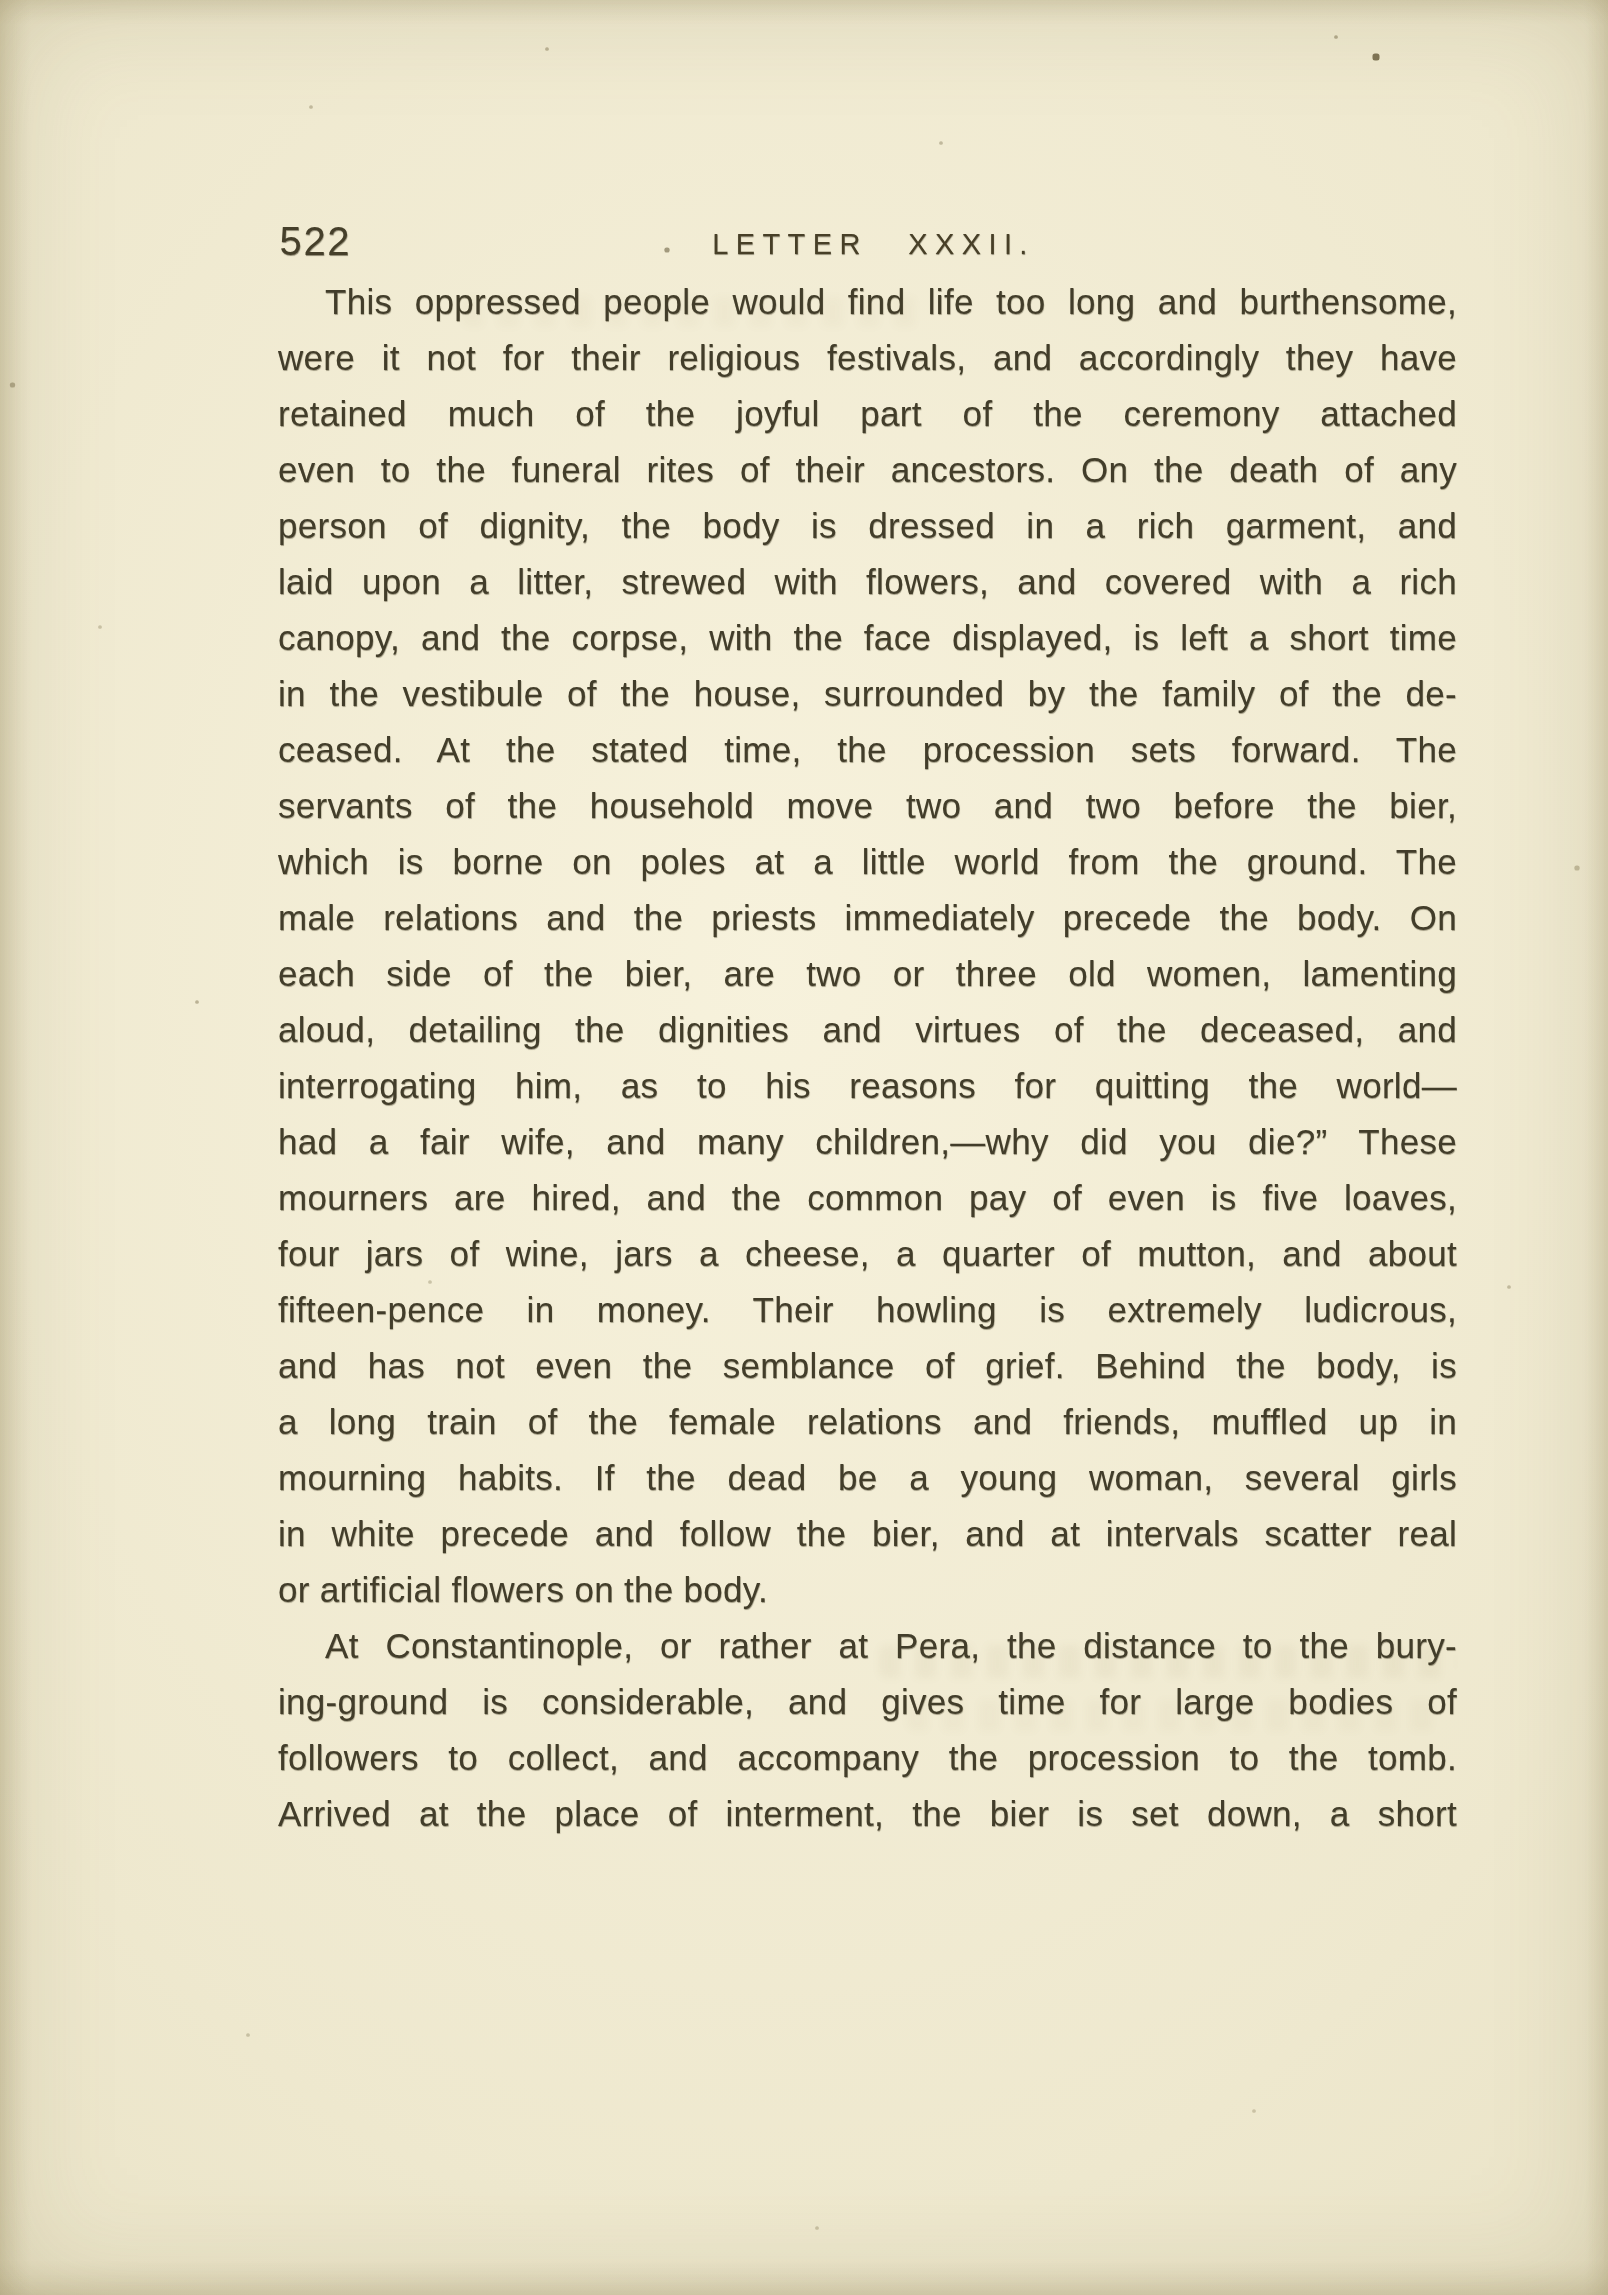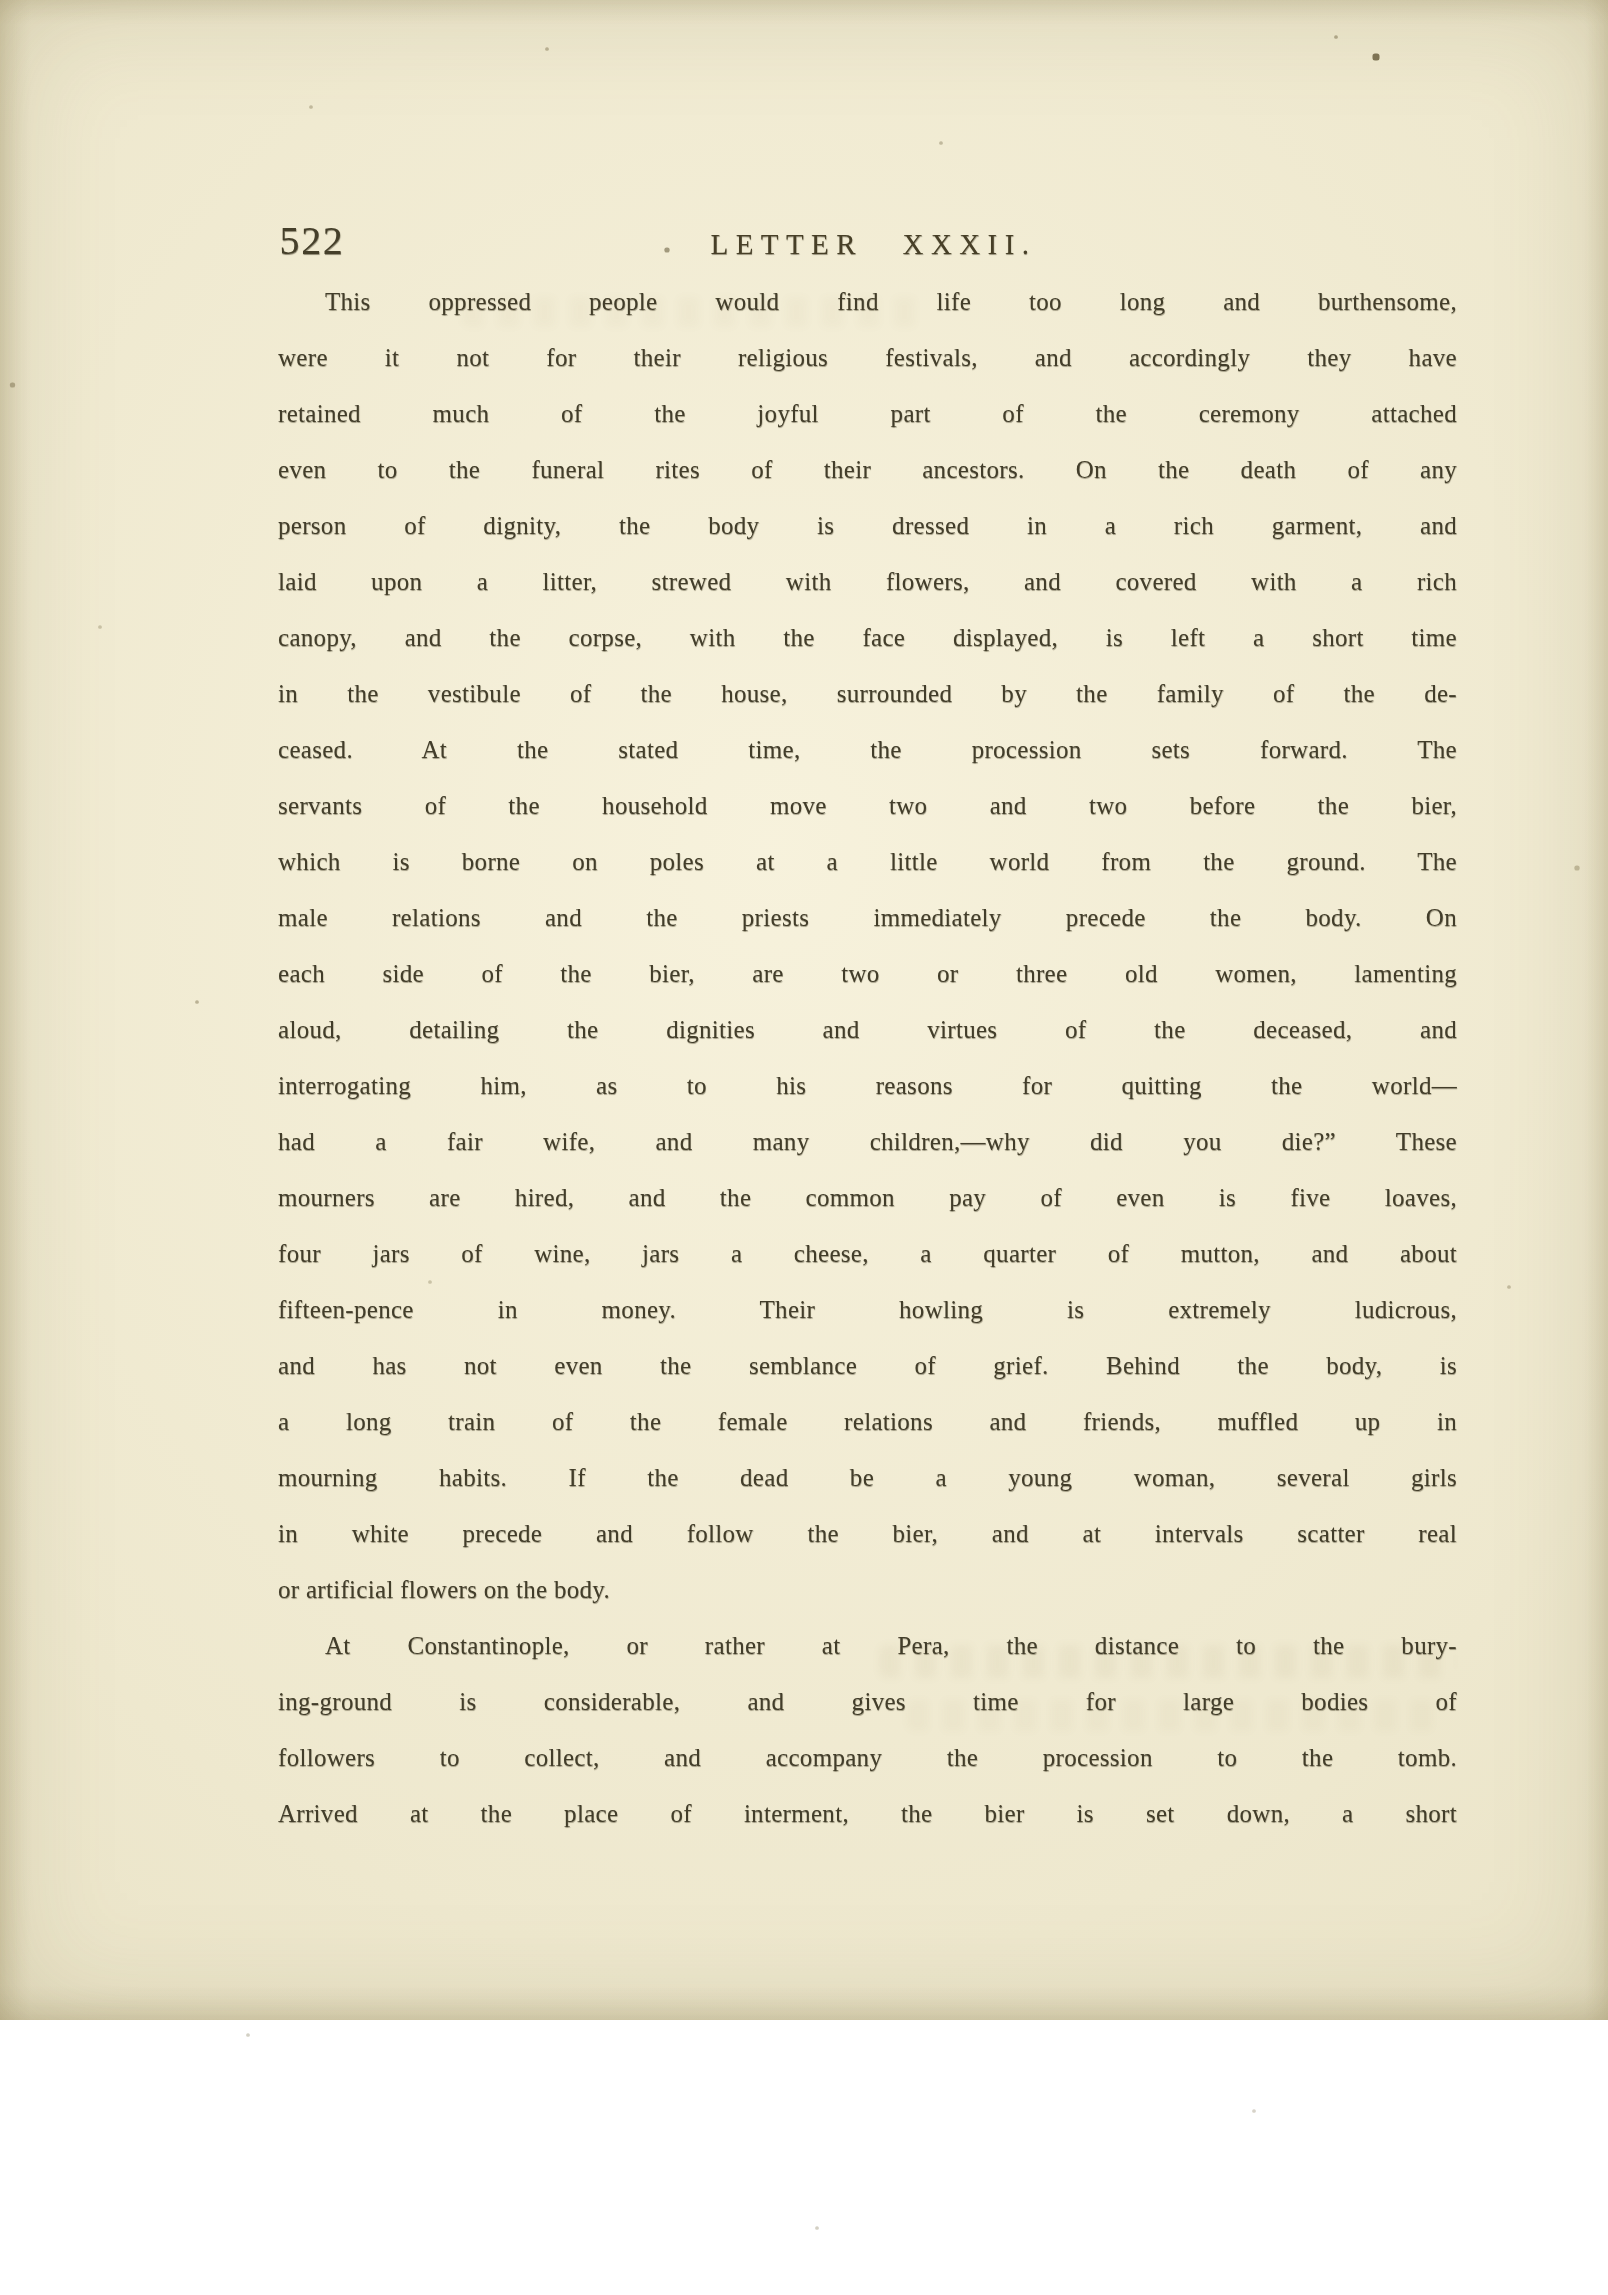--- a/index.html
+++ b/index.html
@@ -5,25 +5,25 @@
   html, body {
     margin: 0;
     padding: 0;
     width: 1609px;
     height: 2295px;
     overflow: hidden;
   }
   .page {
     position: relative;
     width: 1609px;
-    height: 2020px;
+    height: 2295px;
     background:
       radial-gradient(ellipse 130% 120% at 48% 42%, rgba(248,243,222,0.9) 0%, rgba(240,234,209,0.6) 45%, rgba(226,218,186,0.55) 78%, rgba(210,200,160,0.6) 100%),
       #ece6cb;
-    font-family: Liberation Serif, serif;
+    font-family: Liberation Sans, sans-serif;
     color: #433e2b;
   }
   
   .vignette {
     position: absolute;
     inset: 0;
     pointer-events: none;
     box-shadow:
       inset 0 0 115px rgba(118,104,58,0.22),
       inset 0 0 21.4px rgba(118,104,58,0.14);
@@ -100,21 +100,21 @@
     color: #473f27;
     text-shadow: 0.4px 0.6px 0.8px rgba(62,56,36,0.5);
   }
   .text-block {
     position: absolute;
     left: 278px;
     top: 274px;
     width: 1179px;
   }
   .line {
-    font-size: 25px;
+    font-size: 35px;
     line-height: 56px;
     letter-spacing: 0.3px;
     text-align: justify;
     text-align-last: justify;
     white-space: normal;
     color: #423d2a;
     text-shadow: 0.4px 0.5px 0.7px rgba(66,59,38,0.45);
   }
   .line.indent { text-indent: 47px; }
   .line.no-justify { text-align-last: left; }

